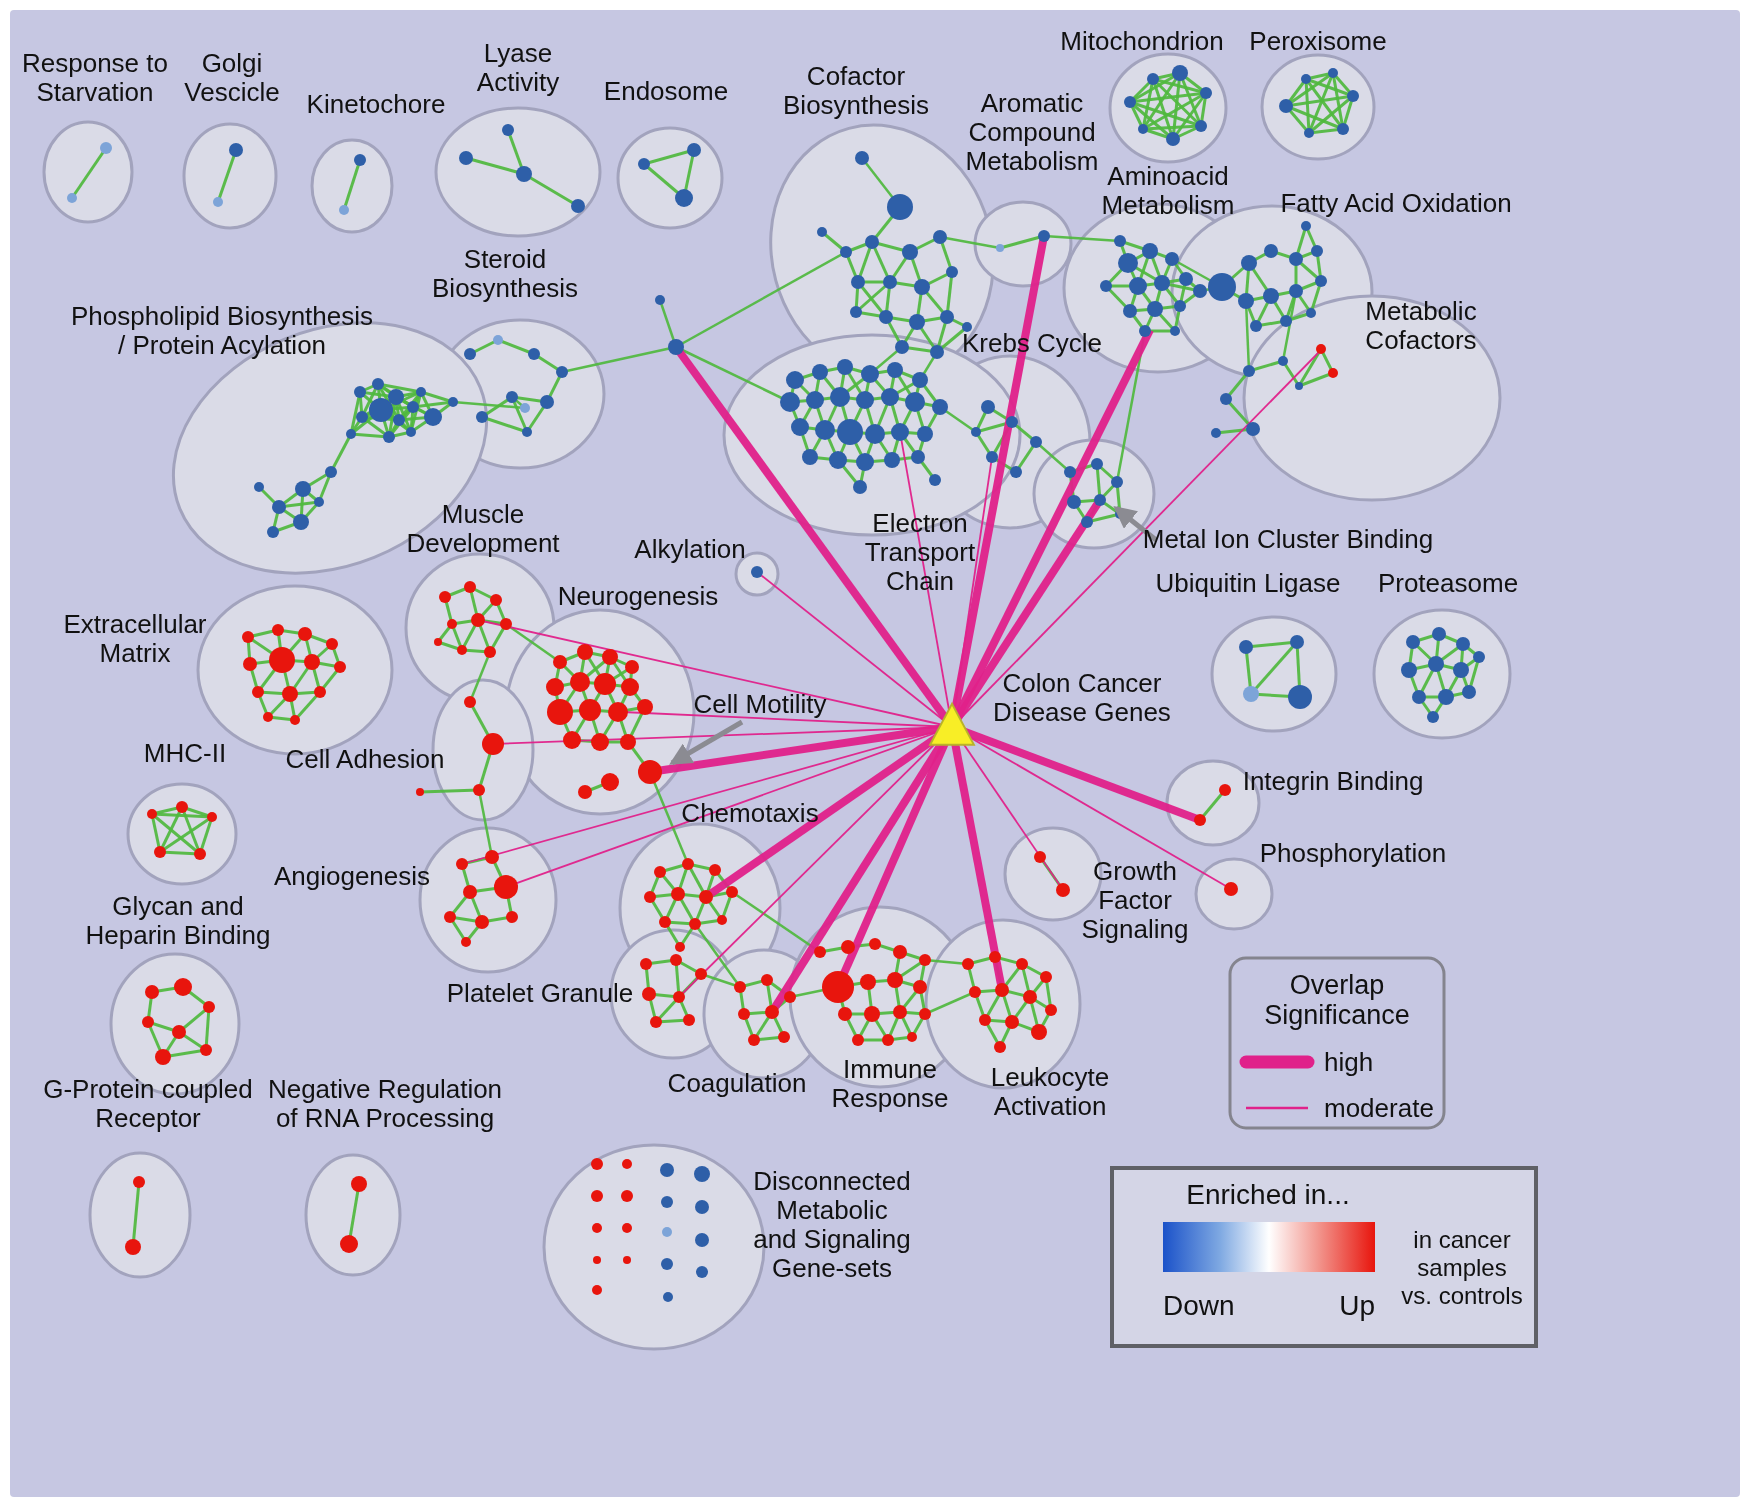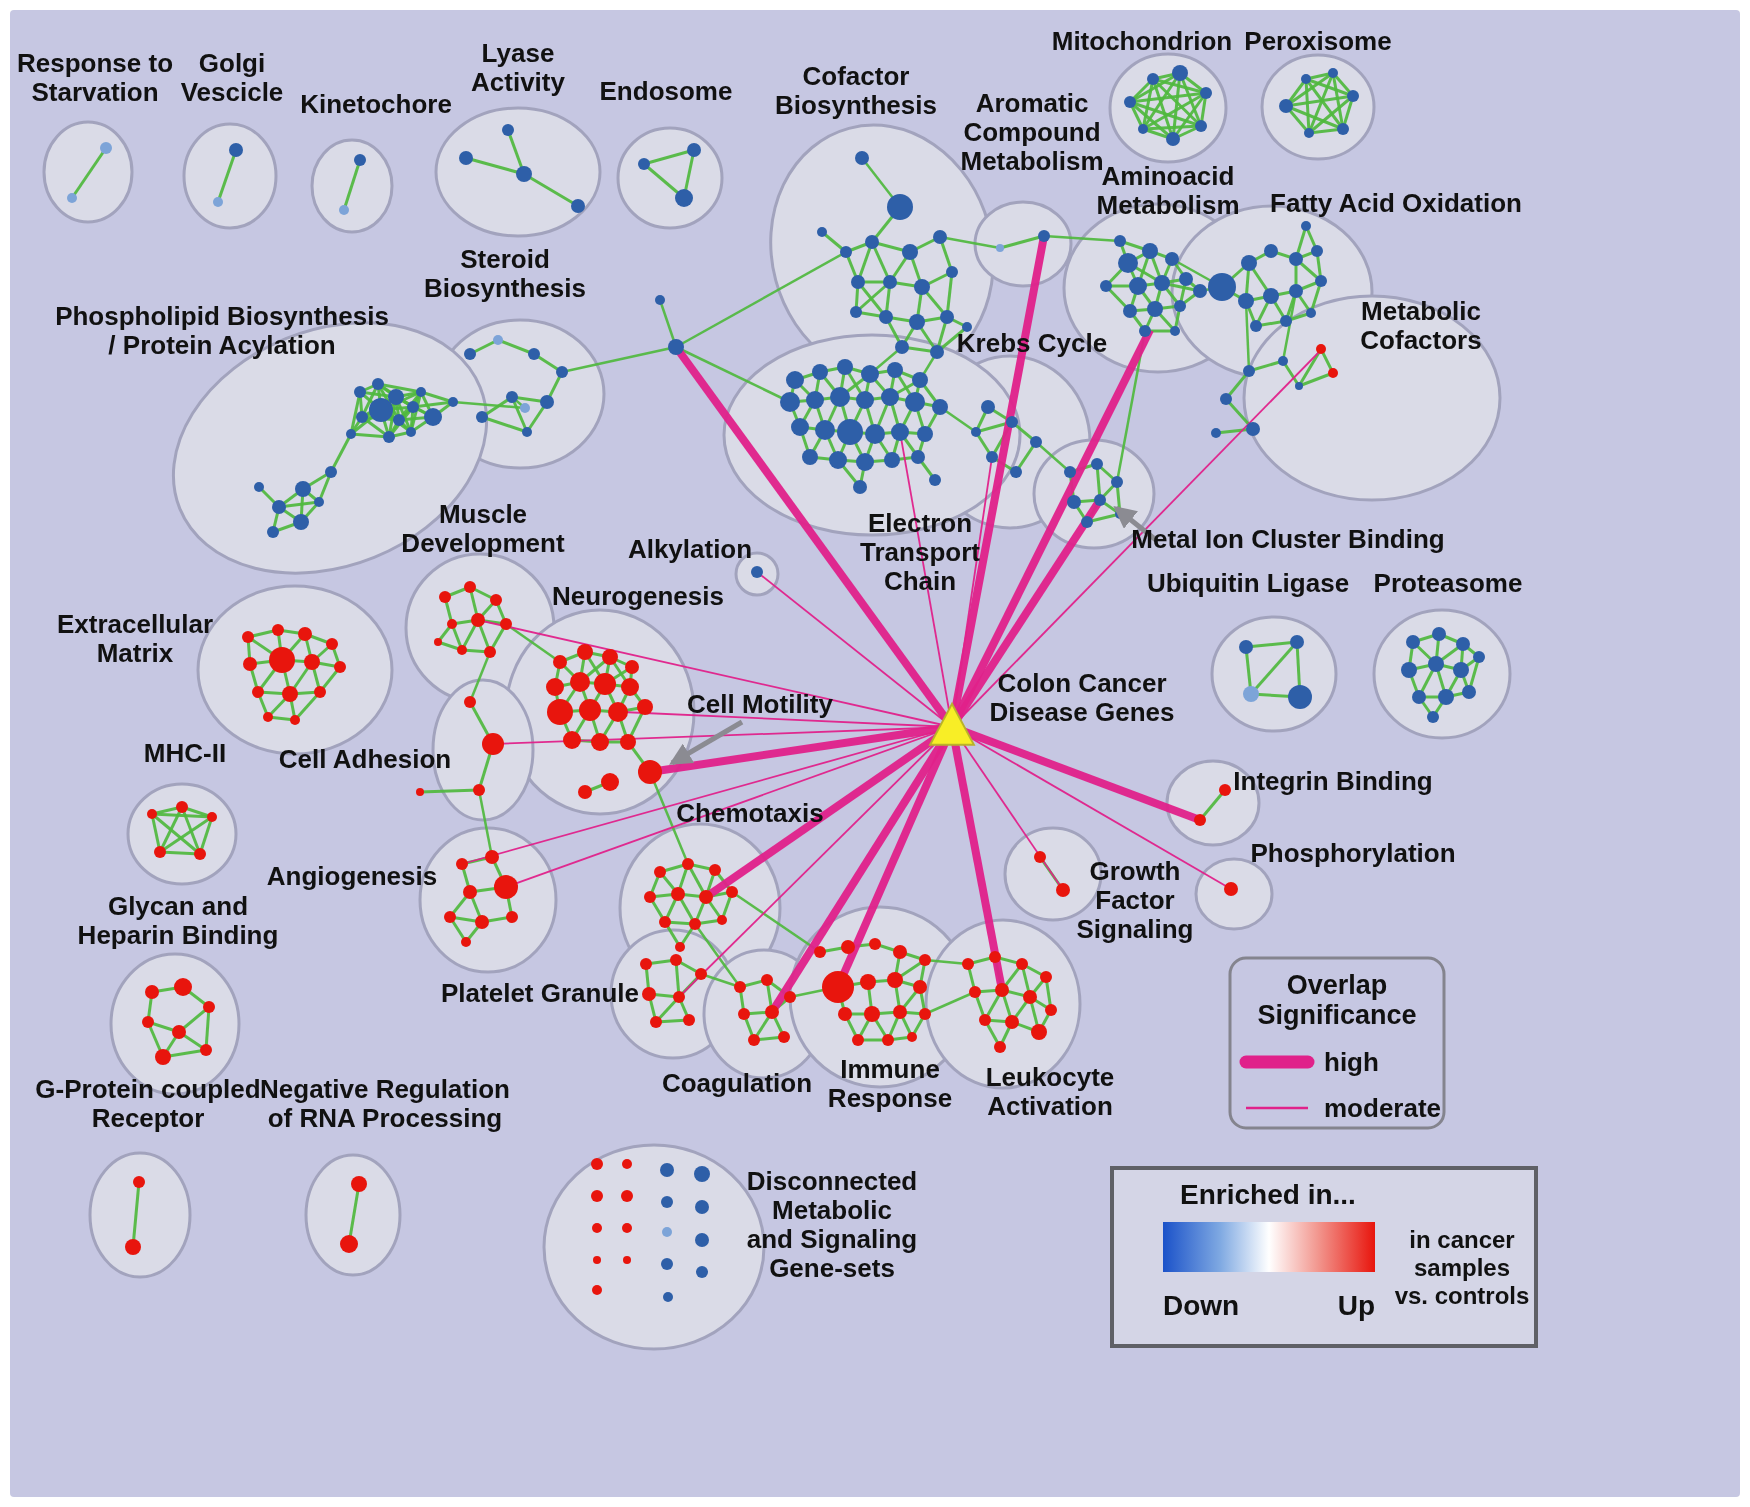--- a/index.html
+++ b/index.html
@@ -1,16 +1,16 @@
 <!DOCTYPE html>
 <html><head>
 <meta charset="utf-8">
 <style>
   html,body{margin:0;padding:0;background:#ffffff;font-family:"Liberation Sans",sans-serif;}
-  #wrap{width:1388px;height:1507px;position:relative;font-weight:bold;}
+  #wrap{width:1388px;height:1507px;position:relative;}
   svg{display:block;}
   svg text{fill:#111111;font-family:"Liberation Sans",sans-serif;}
   .lbl{font-size:26px;}
   .legend-title{font-size:27px;}
   .legend-item{font-size:26px;}
   .enrich-title{font-size:28px;}
   .enrich-big{font-size:28px;}
   .enrich-side{font-size:24px;}
 </style>
 </head>

